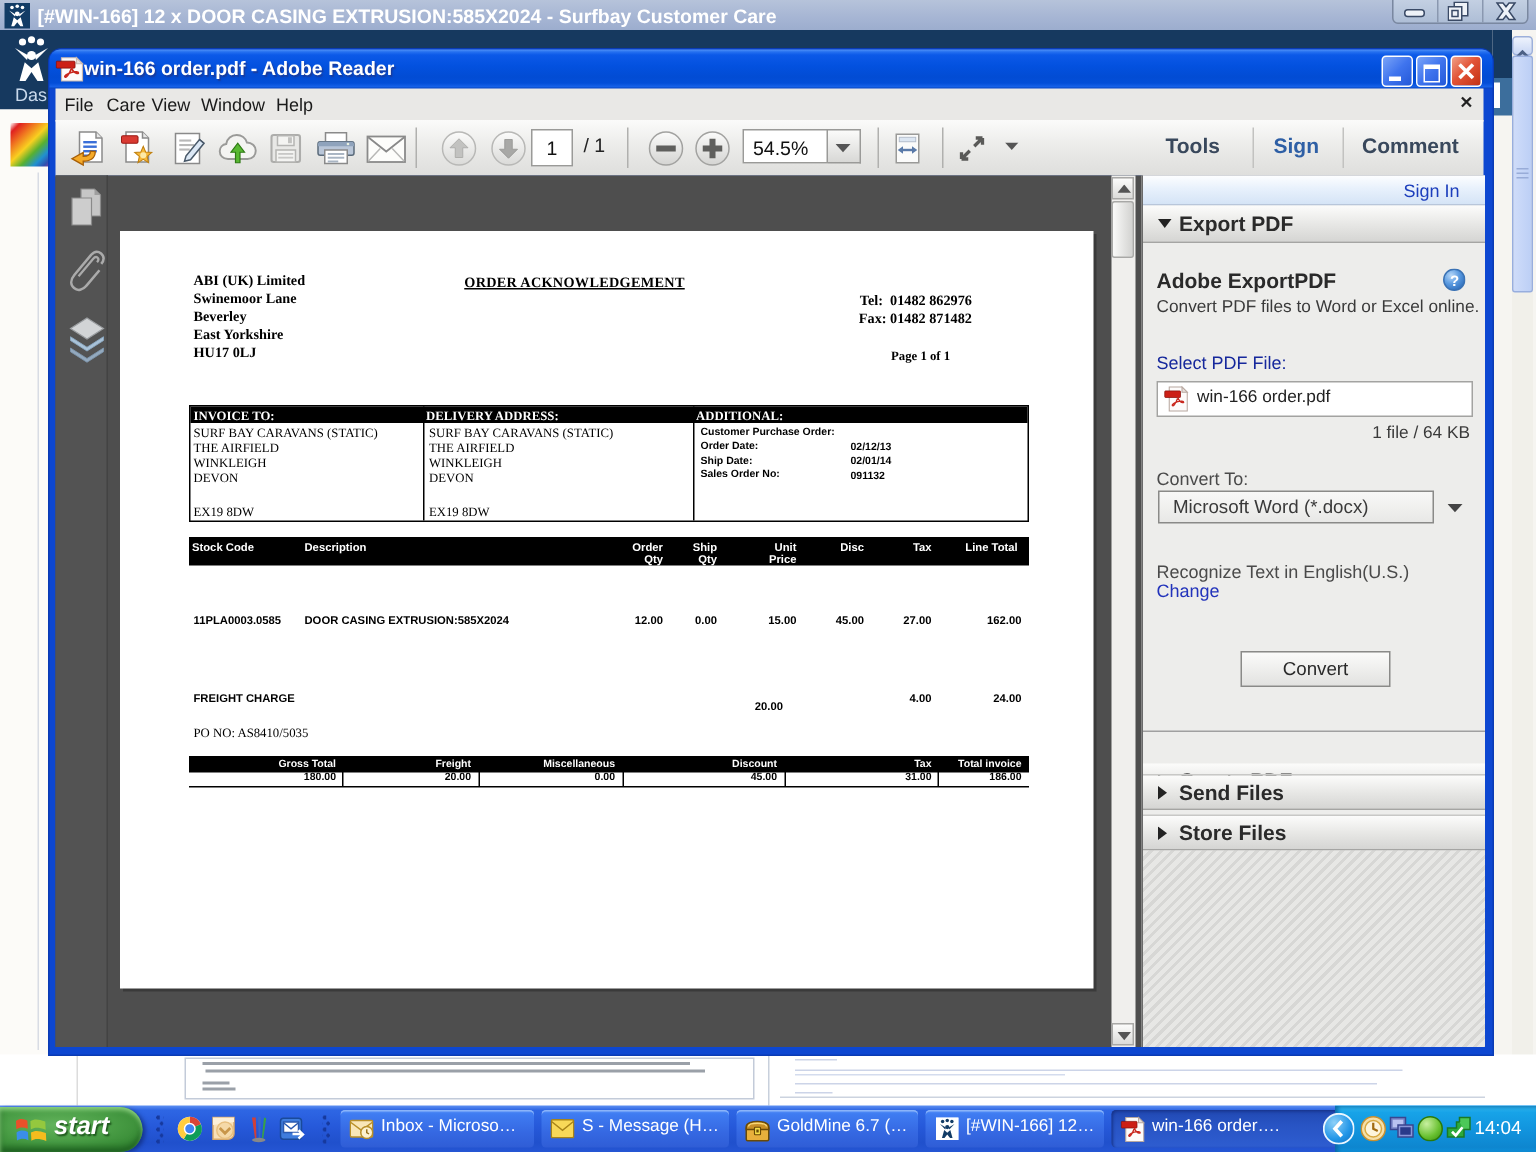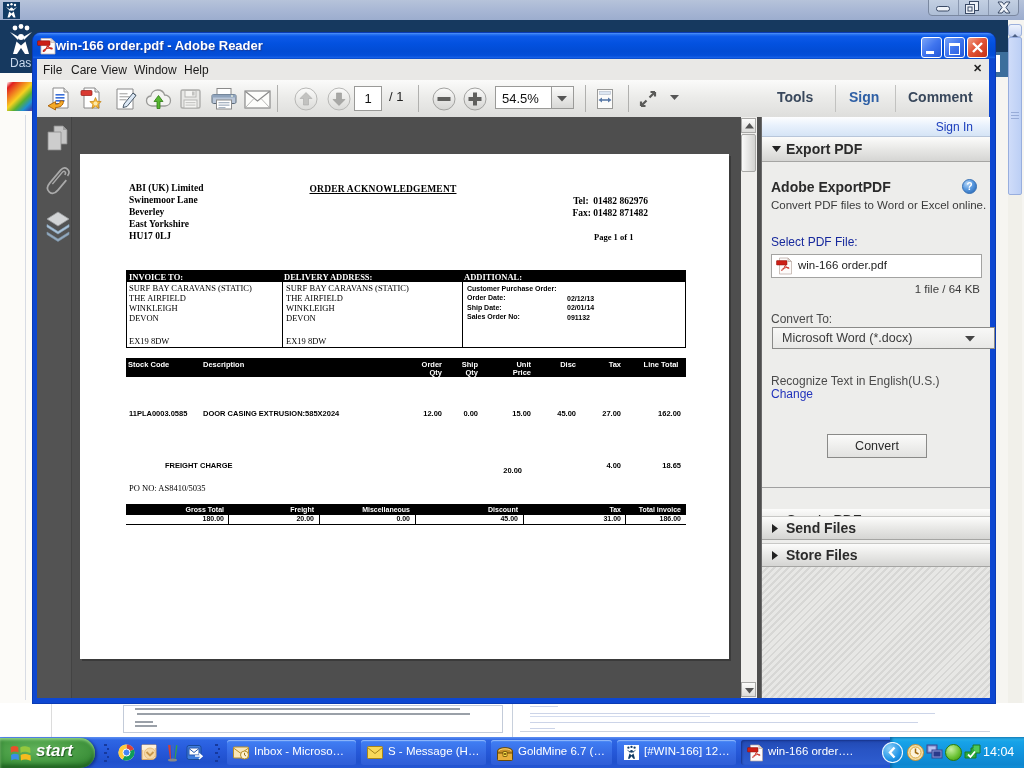--- a/index.html
+++ b/index.html
@@ -17,20 +17,21 @@
   <svg width="17" height="17" viewBox="0 0 17 17">
     <circle cx="5" cy="3" r="1.2" fill="#fff"></circle>
         <circle cx="8.5" cy="2.2" r="1.2" fill="#fff"></circle>
         <circle cx="12" cy="3" r="1.2" fill="#fff"></circle>
     <path d="M3 5 L7 9 L7.4 7.6 Z" fill="#fff"></path>
         <path d="M14 5 L10 9 L9.6 7.6 Z" fill="#fff"></path>
     <circle cx="8.5" cy="7.2" r="1.6" fill="#fff"></circle>
     <path d="M6.2 9.5 L8.5 11.5 L10.8 9.5 L12.5 15.5 L10.6 15.5 L8.5 12.8 L6.4 15.5 L4.5 15.5 Z" fill="#fff"></path>
   </svg>
 </div>
+<div class="abs" style="left:25px;top:3px;width:680px;height:15px;color:#fff;font-size:13px;font-weight:bold;white-space:nowrap;">[#WIN-166] 12 x DOOR CASING EXTRUSION:585X2024 - Surfbay Customer Care</div>
 
 <div class="abs" style="left:928px;top:-3px;width:91px;height:19px;border:1px solid #7a88a0;border-radius:0 0 4px 4px;background:linear-gradient(180deg,#c6d2e4,#aebed6);box-sizing:border-box;">
   <div class="abs" style="left:29px;top:0;width:1px;height:17px;background:#8a98b0;"></div>
   <div class="abs" style="left:59px;top:0;width:1px;height:17px;background:#8a98b0;"></div>
   <svg class="abs" style="left:7px;top:8px;" width="15" height="6">
         <rect x="0.5" y="0.5" width="13" height="4.5" rx="2" fill="#eef2f8" stroke="#3a4a66"></rect>
       </svg>
   <svg class="abs" style="left:36px;top:3px;" width="15" height="13">
         <rect x="4.5" y="0.5" width="9" height="9" fill="#eef2f8" stroke="#3a4a66"></rect>
         <rect x="0.5" y="3.5" width="9" height="9" fill="#eef2f8" stroke="#3a4a66"></rect>
@@ -335,21 +336,21 @@
         <svg class="abs" style="left:4px;top:2px;" width="17" height="18" viewBox="0 0 17 18">
           <path d="M3.5 1 L12 1 L15.5 4.5 L15.5 17 L3.5 17 Z" fill="#fdfbfa" stroke="#b8a8a0" stroke-width="0.7"></path>
           <path d="M12 1 L12 4.5 L15.5 4.5 Z" fill="#e8e0dc" stroke="#b8a8a0" stroke-width="0.7"></path>
           <rect x="0.5" y="3.6" width="10.5" height="4.4" rx="0.5" fill="#cc1f16" stroke="#8c120c" stroke-width="0.5"></rect>
           <path d="M9 8.6 C7.8 12.2 6.2 14 5.6 13.4 C5.1 12.9 6.6 11.6 9.1 10.8 C11.4 10.1 13.1 10.4 13.1 11.1 C13.1 11.7 11.7 11.5 10.5 10.3 C9.7 9.4 9.3 8.3 9.4 7.7" stroke="#c9281e" stroke-width="0.9" fill="none"></path>
         </svg>
         <div class="abs" style="left:26px;top:4px;font-size:11.5px;color:#222;">win-166 order.pdf</div>
       </div>
       <div class="abs" style="left:0px;top:121px;width:218px;text-align:right;font-size:11.5px;color:#3a3a3a;">1 file / 64 KB</div>
       <div class="abs" style="left:9px;top:150px;font-size:12px;color:#4a4a4a;">Convert To:</div>
-      <div class="abs" style="left:10px;top:165px;width:223px;height:22px;background:linear-gradient(180deg,#f8f8f7,#e8e8e6);border:1px solid #8a8a88;box-sizing:border-box;">
+      <div class="abs" style="left:10px;top:165px;width:184px;height:22px;background:linear-gradient(180deg,#f8f8f7,#e8e8e6);border:1px solid #8a8a88;box-sizing:border-box;">
         <div class="abs" style="left:9px;top:3px;font-size:12.5px;color:#3a3a3a;">Microsoft Word (*.docx)</div>
         <svg class="abs" style="left:192px;top:8px;" width="11" height="7">
               <path d="M0 0 L10 0 L5 5.5 Z" fill="#444"></path>
             </svg>
       </div>
       <div class="abs" style="left:9px;top:212px;font-size:12px;color:#4a4a4a;">Recognize Text in English(U.S.)</div>
       <div class="abs" style="left:9px;top:225px;font-size:12px;color:#2233bb;">Change</div>
       <div class="abs" style="left:65px;top:272px;width:100px;height:24px;background:linear-gradient(180deg,#fbfbfa,#e2e2e0);border:1px solid #8a8a88;box-sizing:border-box;text-align:center;font-size:12.5px;color:#2a2a2a;line-height:22px;">Convert</div>
     </div>
 
@@ -414,24 +415,24 @@
     <div class="abs" style="left:0;top:255px;width:649px;font-size:7.5px;font-weight:bold;font-family:'Liberation Sans',sans-serif;">
       <span class="abs" style="left:49px;top:0;">11PLA0003.0585</span>
       <span class="abs" style="left:123px;top:0;">DOOR CASING EXTRUSION:585X2024</span>
       <span class="abs" style="left:322px;top:0;width:40px;text-align:right;white-space:nowrap;">12.00</span>
       <span class="abs" style="left:358px;top:0;width:40px;text-align:right;white-space:nowrap;">0.00</span>
       <span class="abs" style="left:411px;top:0;width:40px;text-align:right;white-space:nowrap;">15.00</span>
       <span class="abs" style="left:456px;top:0;width:40px;text-align:right;white-space:nowrap;">45.00</span>
       <span class="abs" style="left:501px;top:0;width:40px;text-align:right;white-space:nowrap;">27.00</span>
       <span class="abs" style="left:561px;top:0;width:40px;text-align:right;white-space:nowrap;">162.00</span>
     </div>
-    <div class="abs" style="left:49px;top:307px;font-size:7.5px;font-weight:bold;font-family:'Liberation Sans',sans-serif;margin-left:36px;">FREIGHT CHARGE</div>
+    <div class="abs" style="left:49px;top:307px;font-size:7.5px;font-weight:bold;font-family:'Liberation Sans',sans-serif;">FREIGHT CHARGE</div>
     <div class="abs" style="left:402px;top:312px;width:40px;text-align:right;white-space:nowrap;font-size:7.5px;font-weight:bold;font-family:'Liberation Sans',sans-serif;">20.00</div>
     <div class="abs" style="left:501px;top:307px;width:40px;text-align:right;white-space:nowrap;font-size:7.5px;font-weight:bold;font-family:'Liberation Sans',sans-serif;">4.00</div>
-    <div class="abs" style="left:561px;top:307px;width:40px;text-align:right;white-space:nowrap;font-size:7.5px;font-weight:bold;font-family:'Liberation Sans',sans-serif;">18.65</div>
+    <div class="abs" style="left:561px;top:307px;width:40px;text-align:right;white-space:nowrap;font-size:7.5px;font-weight:bold;font-family:'Liberation Sans',sans-serif;">24.00</div>
     <div class="abs" style="left:49px;top:329px;font-size:8.5px;">PO NO: AS8410/5035</div>
 
     <div class="abs" style="left:46px;top:350px;width:560px;height:20px;border-bottom:1px solid #000;box-sizing:content-box;font-family:'Liberation Sans',sans-serif;font-size:7px;font-weight:bold;">
       <div class="abs" style="left:0;top:0;width:560px;height:11px;background:#000;color:#fff;">
         <span class="abs" style="left:28px;top:2px;width:70px;text-align:right;white-space:nowrap;">Gross Total</span>
         <span class="abs" style="left:118px;top:2px;width:70px;text-align:right;white-space:nowrap;">Freight</span>
         <span class="abs" style="left:214px;top:2px;width:70px;text-align:right;white-space:nowrap;">Miscellaneous</span>
         <span class="abs" style="left:322px;top:2px;width:70px;text-align:right;white-space:nowrap;">Discount</span>
         <span class="abs" style="left:425px;top:2px;width:70px;text-align:right;white-space:nowrap;">Tax</span>
         <span class="abs" style="left:485px;top:2px;width:70px;text-align:right;white-space:nowrap;">Total invoice</span>

